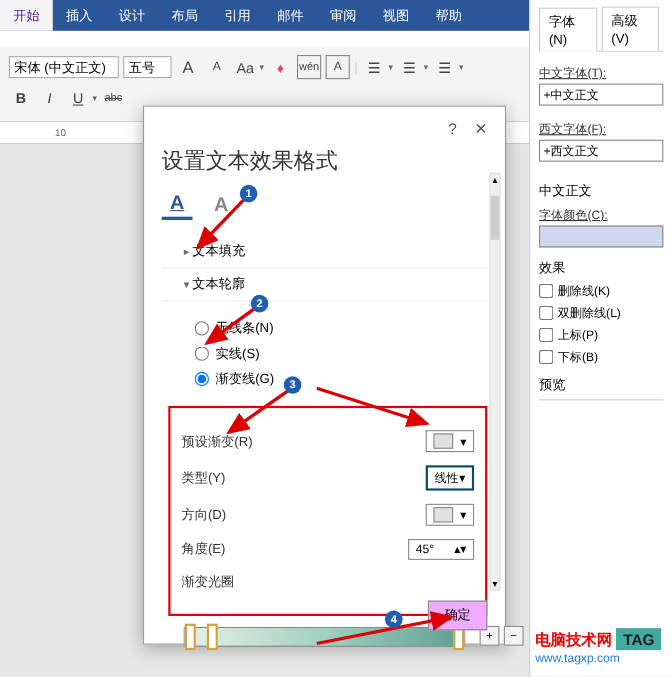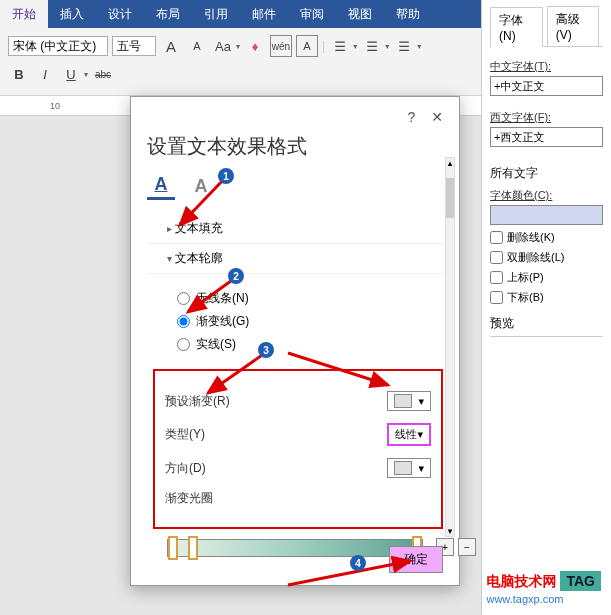--- a/index.html
+++ b/index.html
@@ -4,21 +4,21 @@
 <style>
 * { box-sizing: border-box; margin: 0; padding: 0; font-family: "Microsoft YaHei", sans-serif; }
 body { background: #fff; width: 611px; height: 615px; position: relative; overflow: hidden; }
 
 
 .ribbon-tabs { display: flex; background: #2b579a; height: 28px; font-size: 12px; color: #fff; }
 .ribbon-tab { padding: 6px 12px; cursor: pointer; }
 .ribbon-tab.active { background: #f3f3f3; color: #4c1d95; }
 
 
-.ribbon-toolbar { background: #f3f3f3; border-bottom: 1px solid #d4d4d4; padding: 4px 8px; height: 68px; }
+.ribbon-toolbar { background: #f3f3f3; border-bottom: 1px solid #d4d4d4; padding: 4px 8px; height: 68px; margin-top: 15px; }
 .toolbar-row { display: flex; align-items: center; gap: 4px; height: 28px; font-size: 12px; }
 .font-select { border: 1px solid #ababab; background: #fff; padding: 2px 4px; font-size: 12px; width: 100px; }
 .size-select { border: 1px solid #ababab; background: #fff; padding: 2px 4px; font-size: 12px; width: 44px; }
 .tb-btn { width: 22px; height: 22px; display: inline-flex; align-items: center; justify-content: center; font-size: 13px; color: #444; cursor: pointer; }
 .caret { font-size: 8px; color: #666; margin-left: -2px; }
 
 
 .ruler { background: #fff; border-bottom: 1px solid #ccc; height: 20px; font-size: 9px; color: #666; padding-left: 20px; display: flex; align-items: center; }
 .ruler-mark { position: relative; left: 30px; }
 
@@ -41,21 +41,21 @@
 
 .radio-group { padding: 10px 0 10px 30px; }
 .radio-item { display: flex; align-items: center; gap: 6px; font-size: 12px; margin: 6px 0; }
 .radio-item input { margin: 0; }
 
 .gradient-opts { border: 2px solid #d00; padding: 8px 10px; margin-left: 6px; position: relative; }
 .opt-row { display: flex; justify-content: space-between; align-items: center; font-size: 12px; margin: 12px 0; }
 .opt-label { color: #333; }
 .opt-ctrl { display: flex; align-items: center; gap: 2px; }
 .dropdown { border: 1px solid #888; padding: 2px 6px; font-size: 11px; background: #fff; min-width: 44px; display: inline-flex; align-items: center; justify-content: space-between; }
-.dropdown.hl { border: 2px solid #d946ef; }
+.dropdown.hl { border: 2px solid #0c4a6e; }
 .spinner { border: 1px solid #888; padding: 2px 6px; font-size: 11px; width: 60px; display: flex; justify-content: space-between; align-items: center; }
 .color-swatch { width: 18px; height: 14px; background: #e0e0e0; border: 1px solid #888; display: inline-block; }
 
 .gradient-bar { margin: 10px 20px; height: 18px; background: linear-gradient(90deg, #e8f0e8, #a0d0c0, #5ca090); border: 1px solid #888; position: relative; }
 .stop { position: absolute; top: -4px; width: 10px; height: 24px; background: #fff; border: 2px solid #d4a040; }
 .stop.s1 { left: 0; }
 .stop.s2 { left: 20px; }
 .stop.s3 { right: 0; }
 .bar-btns { position: absolute; right: -54px; top: -2px; display: flex; gap: 4px; }
 .bar-btn { width: 18px; height: 18px; border: 1px solid #888; background: #f3f3f3; font-size: 10px; display: flex; align-items: center; justify-content: center; }
@@ -157,46 +157,55 @@
   <div class="section section-indent">
     <span class="section-label expanded">文本轮廓</span>
   </div>
 
   <div class="radio-group">
     <label class="radio-item">
         <input type="radio" name="ol" style="">
         <span>无线条(N)</span>
       </label>
     <label class="radio-item">
+        <input type="radio" name="ol" style="">
+        <span>实线(S)</span>
+      </label>
+    <label class="radio-item">
         <input type="radio" name="ol" checked="" style="">
         <span>渐变线(G)</span>
       </label>
-    <label class="radio-item">
-        <input type="radio" name="ol" style="">
-        <span>实线(S)</span>
-      </label>
   </div>
 
   <div class="gradient-opts">
     <div class="opt-row">
       <span class="opt-label">预设渐变(R)</span>
       <span class="opt-ctrl">
           <span class="dropdown"><span class="color-swatch"></span> ▾</span>
         </span>
     </div>
     <div class="opt-row">
       <span class="opt-label">类型(Y)</span>
       <span class="opt-ctrl">
           <span class="dropdown hl"><span>线性</span> ▾</span>
         </span>
     </div>
     <div class="opt-row">
       <span class="opt-label">方向(D)</span>
       <span class="opt-ctrl">
           <span class="dropdown"><span class="color-swatch"></span> ▾</span>
+        </span>
+    </div>
+    <div class="opt-row">
+      <span class="opt-label">角度(E)</span>
+      <span class="opt-ctrl">
+          <span class="spinner">
+            <span>45°</span>
+            <span>▴▾</span>
+          </span>
         </span>
     </div>
     <div class="opt-row">
       <span class="opt-label">渐变光圈</span>
     </div>
   </div>
 
   <div class="gradient-bar">
     <div class="stop s1"></div>
     <div class="stop s2"></div>
@@ -245,24 +254,25 @@
 <div class="right-panel">
   <div class="rp-tabs">
     <div class="rp-tab active">字体(N)</div>
     <div class="rp-tab">高级(V)</div>
   </div>
   <div class="rp-label">中文字体(T):</div>
   <input class="rp-input" value="+中文正文" style="">
   <div class="rp-label">西文字体(F):</div>
   <input class="rp-input" value="+西文正文" style="">
 
-  <div class="rp-section">所有文字</div>
+  <div class="rp-section">中文正文</div>
   <div class="rp-label">字体颜色(C):</div>
   <div class="rp-color"></div>
 
+  <div class="rp-section">效果</div>
   <label class="rp-check">
       <input type="checkbox" style="">
       <span>删除线(K)</span>
     </label>
   <label class="rp-check">
       <input type="checkbox" style="">
       <span>双删除线(L)</span>
     </label>
   <label class="rp-check">
       <input type="checkbox" style="">

